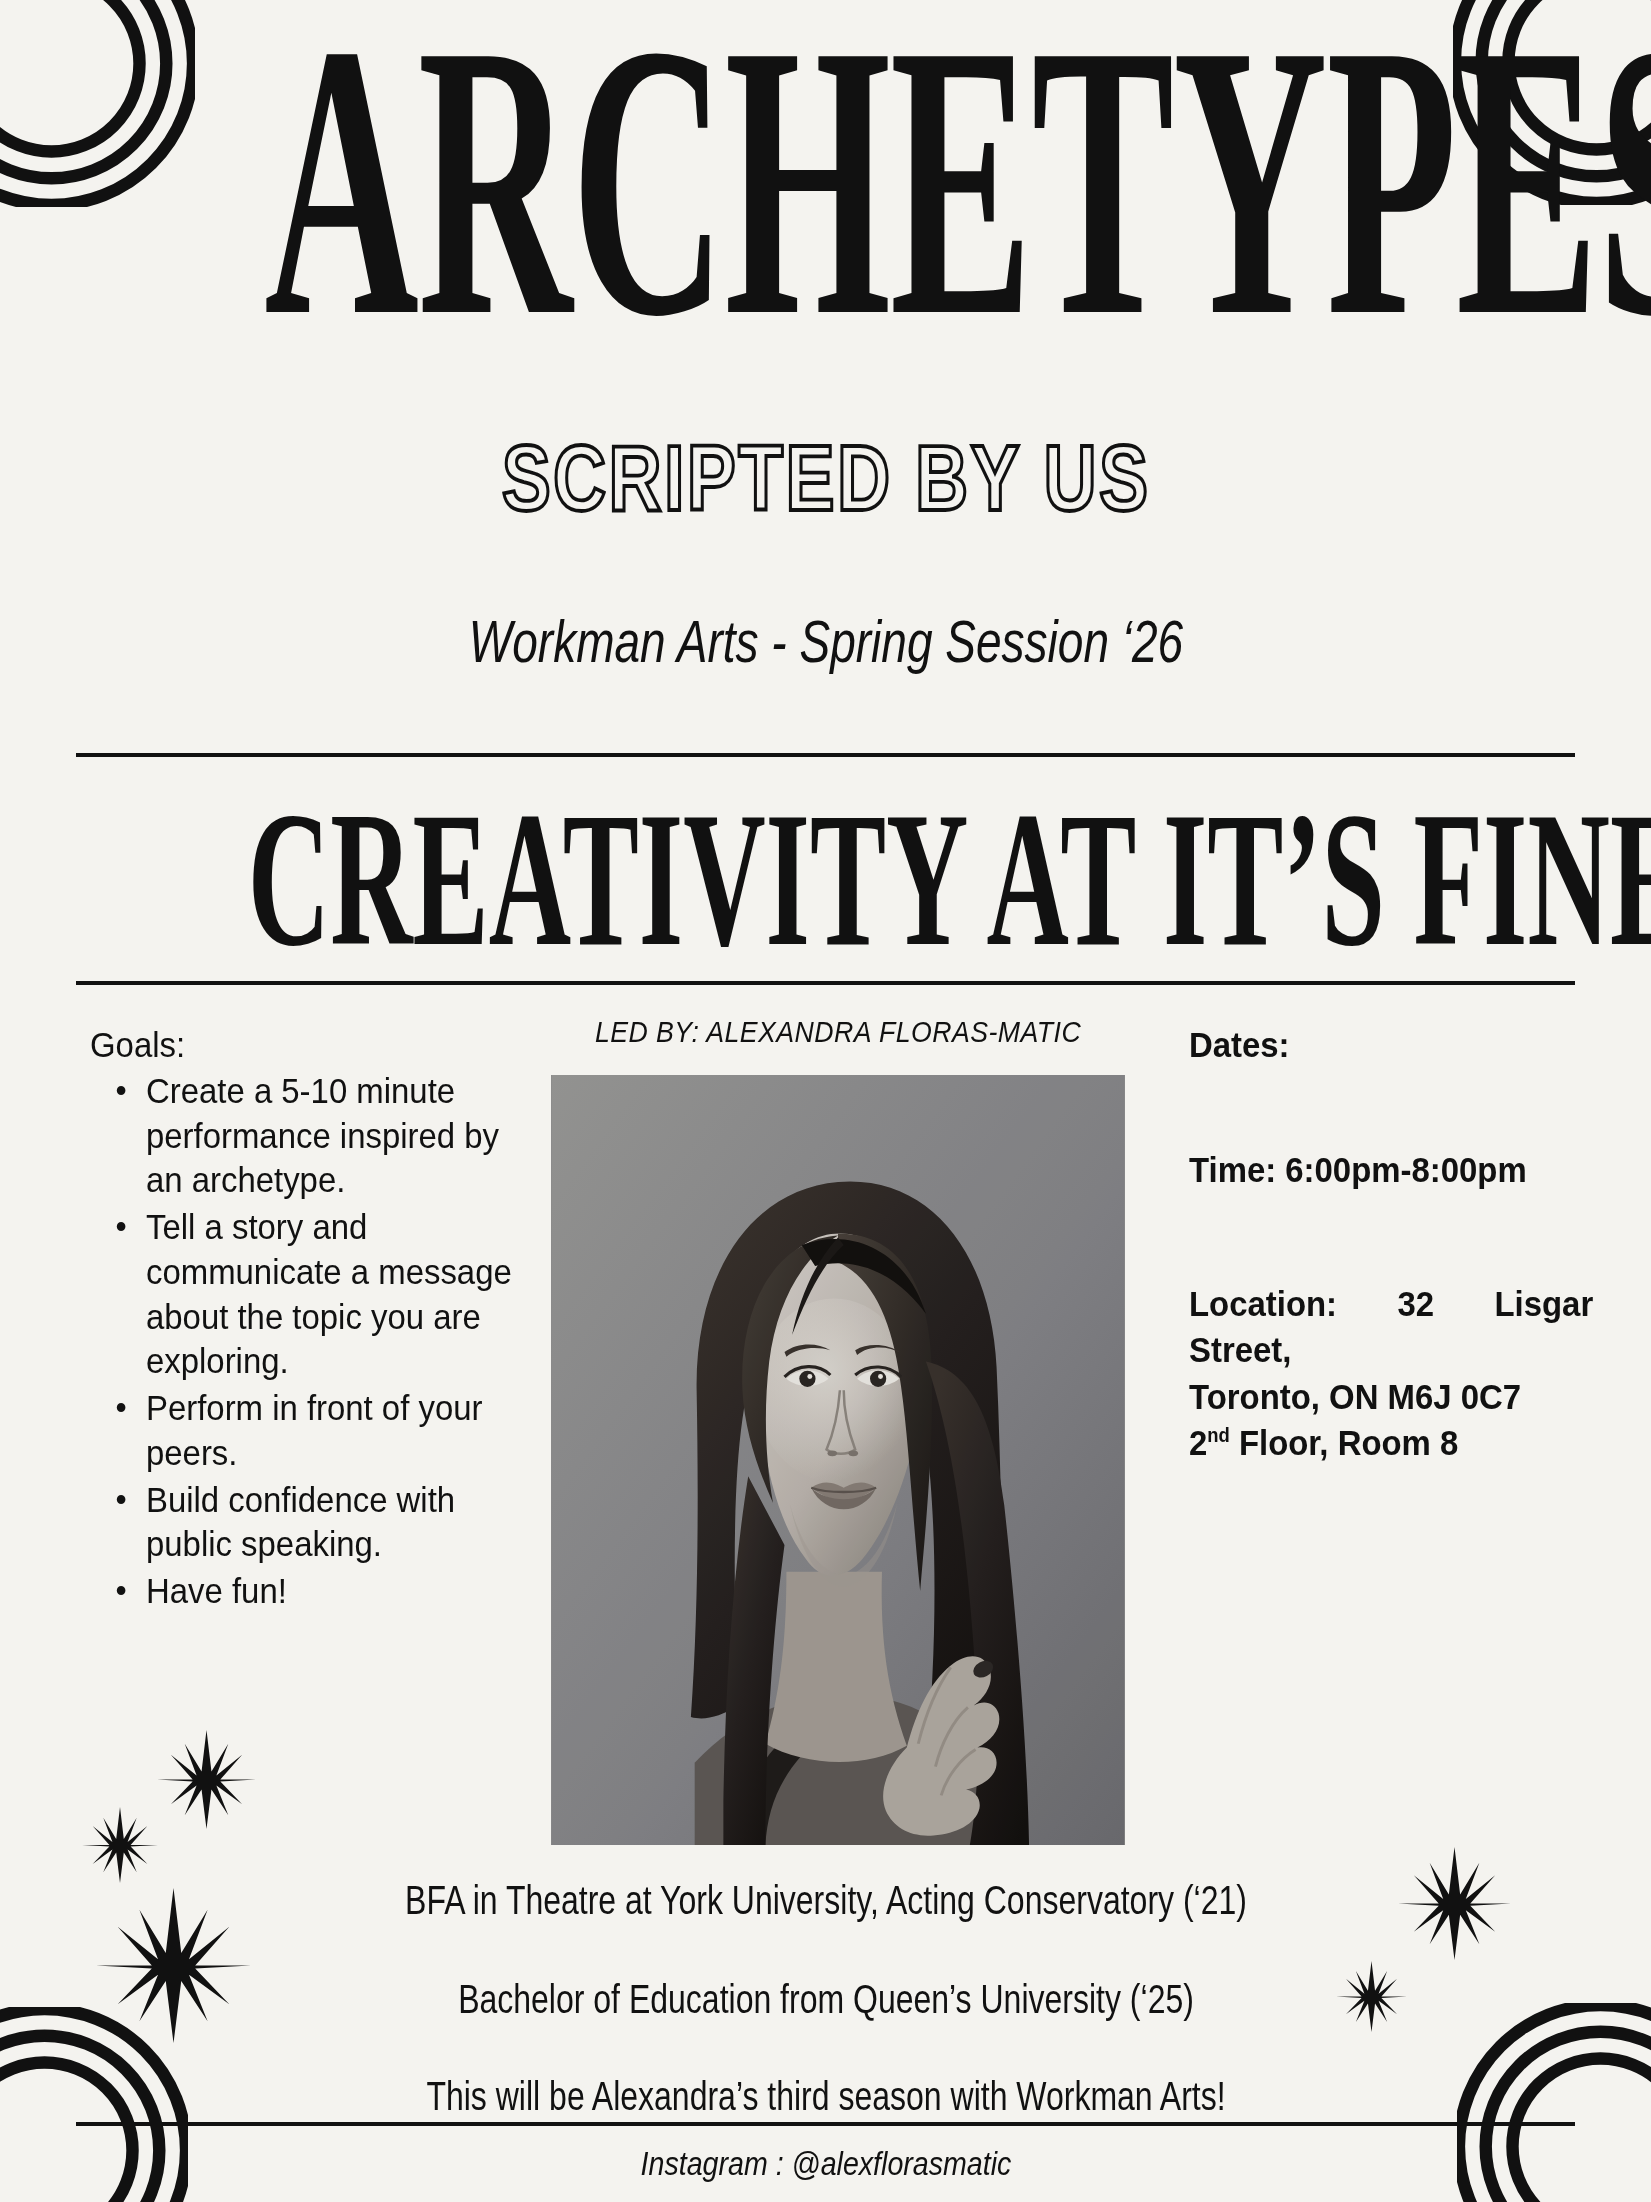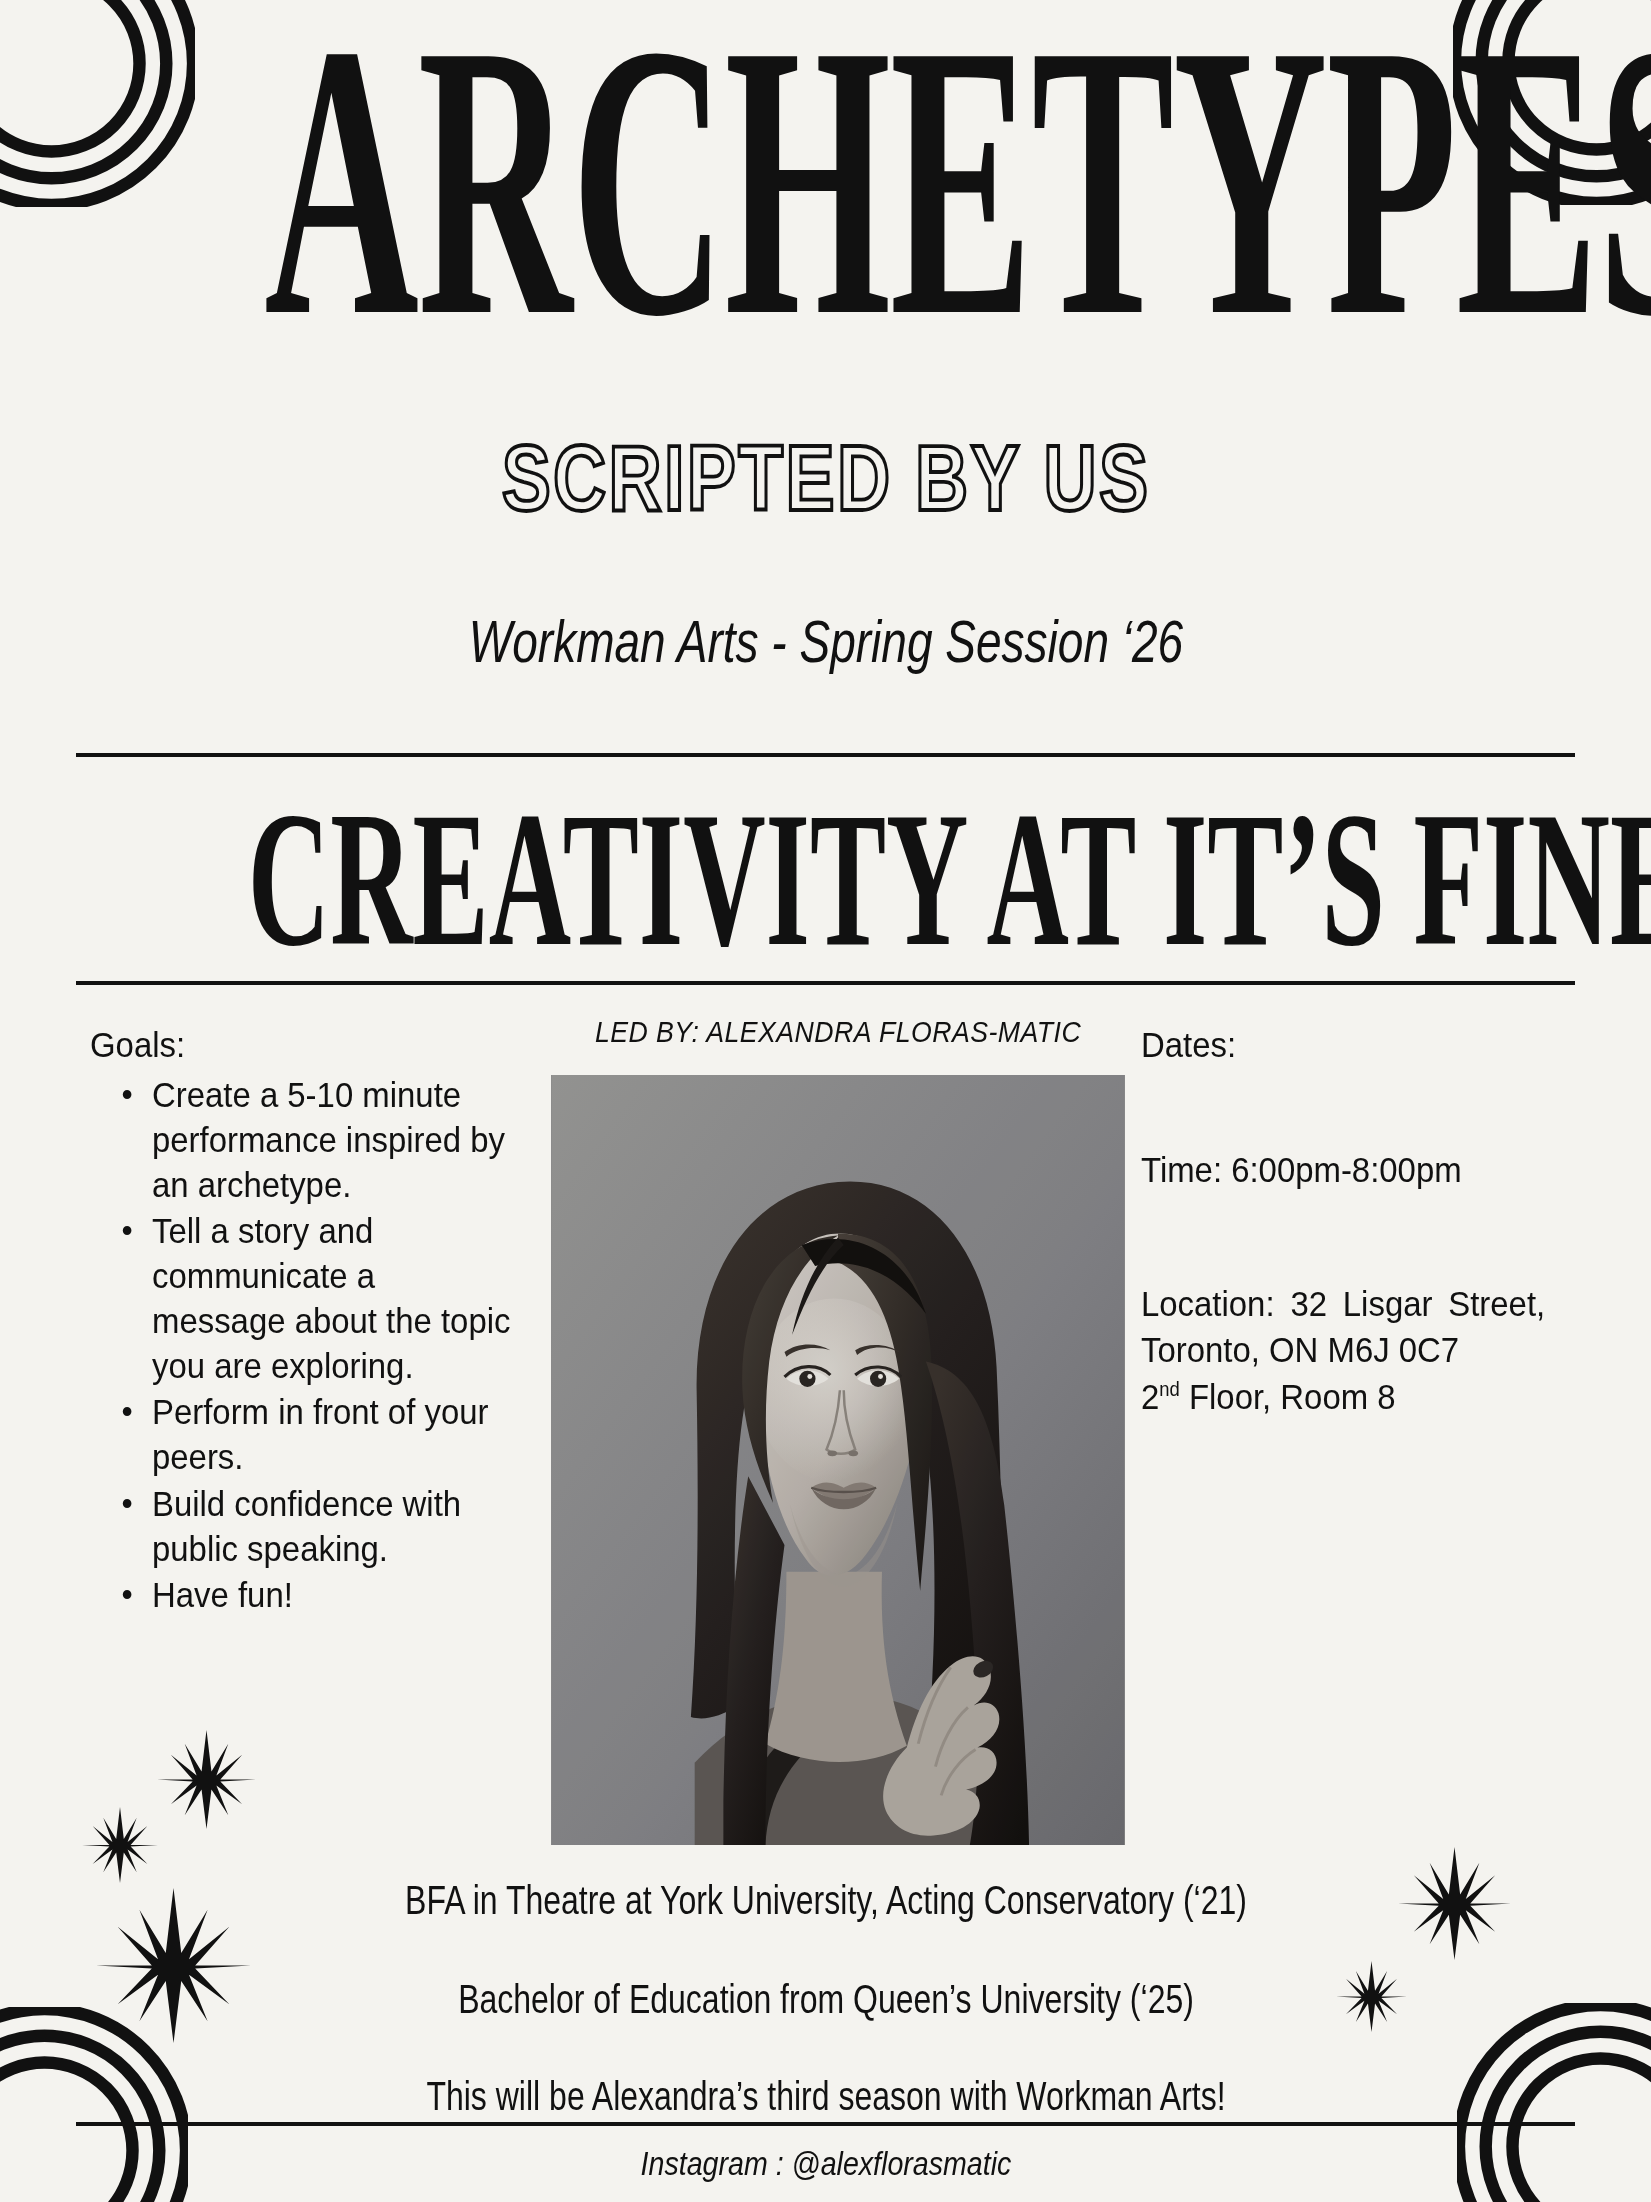--- a/index.html
+++ b/index.html
@@ -118,33 +118,34 @@
   
   .col-left {
     position: absolute;
     top: 1025px;
     left: 90px;
     width: 459px;
   }
   .col-right {
     position: absolute;
     top: 1025px;
-    left: 1141px;
+    left: 1189px;
     width: 430px;
+    font-weight: bold;
   }
   .sec-label {
     font-family: "Liberation Sans", sans-serif;
     font-size: 35px;
     color: #111111;
     margin: 0 0 3.8px 0;
     transform: scaleX(0.94);
     transform-origin: 0 50%;
   }
   ul.bullets {
-    margin: 8px;
+    margin: 2px;
     padding-left: 54px;
     list-style: none;
   }
   ul.bullets li {
     position: relative;
     font-family: "Liberation Sans", sans-serif;
     font-size: 35px;
     line-height: 1.28;
     color: #111111;
     margin-bottom: 1.9px;

